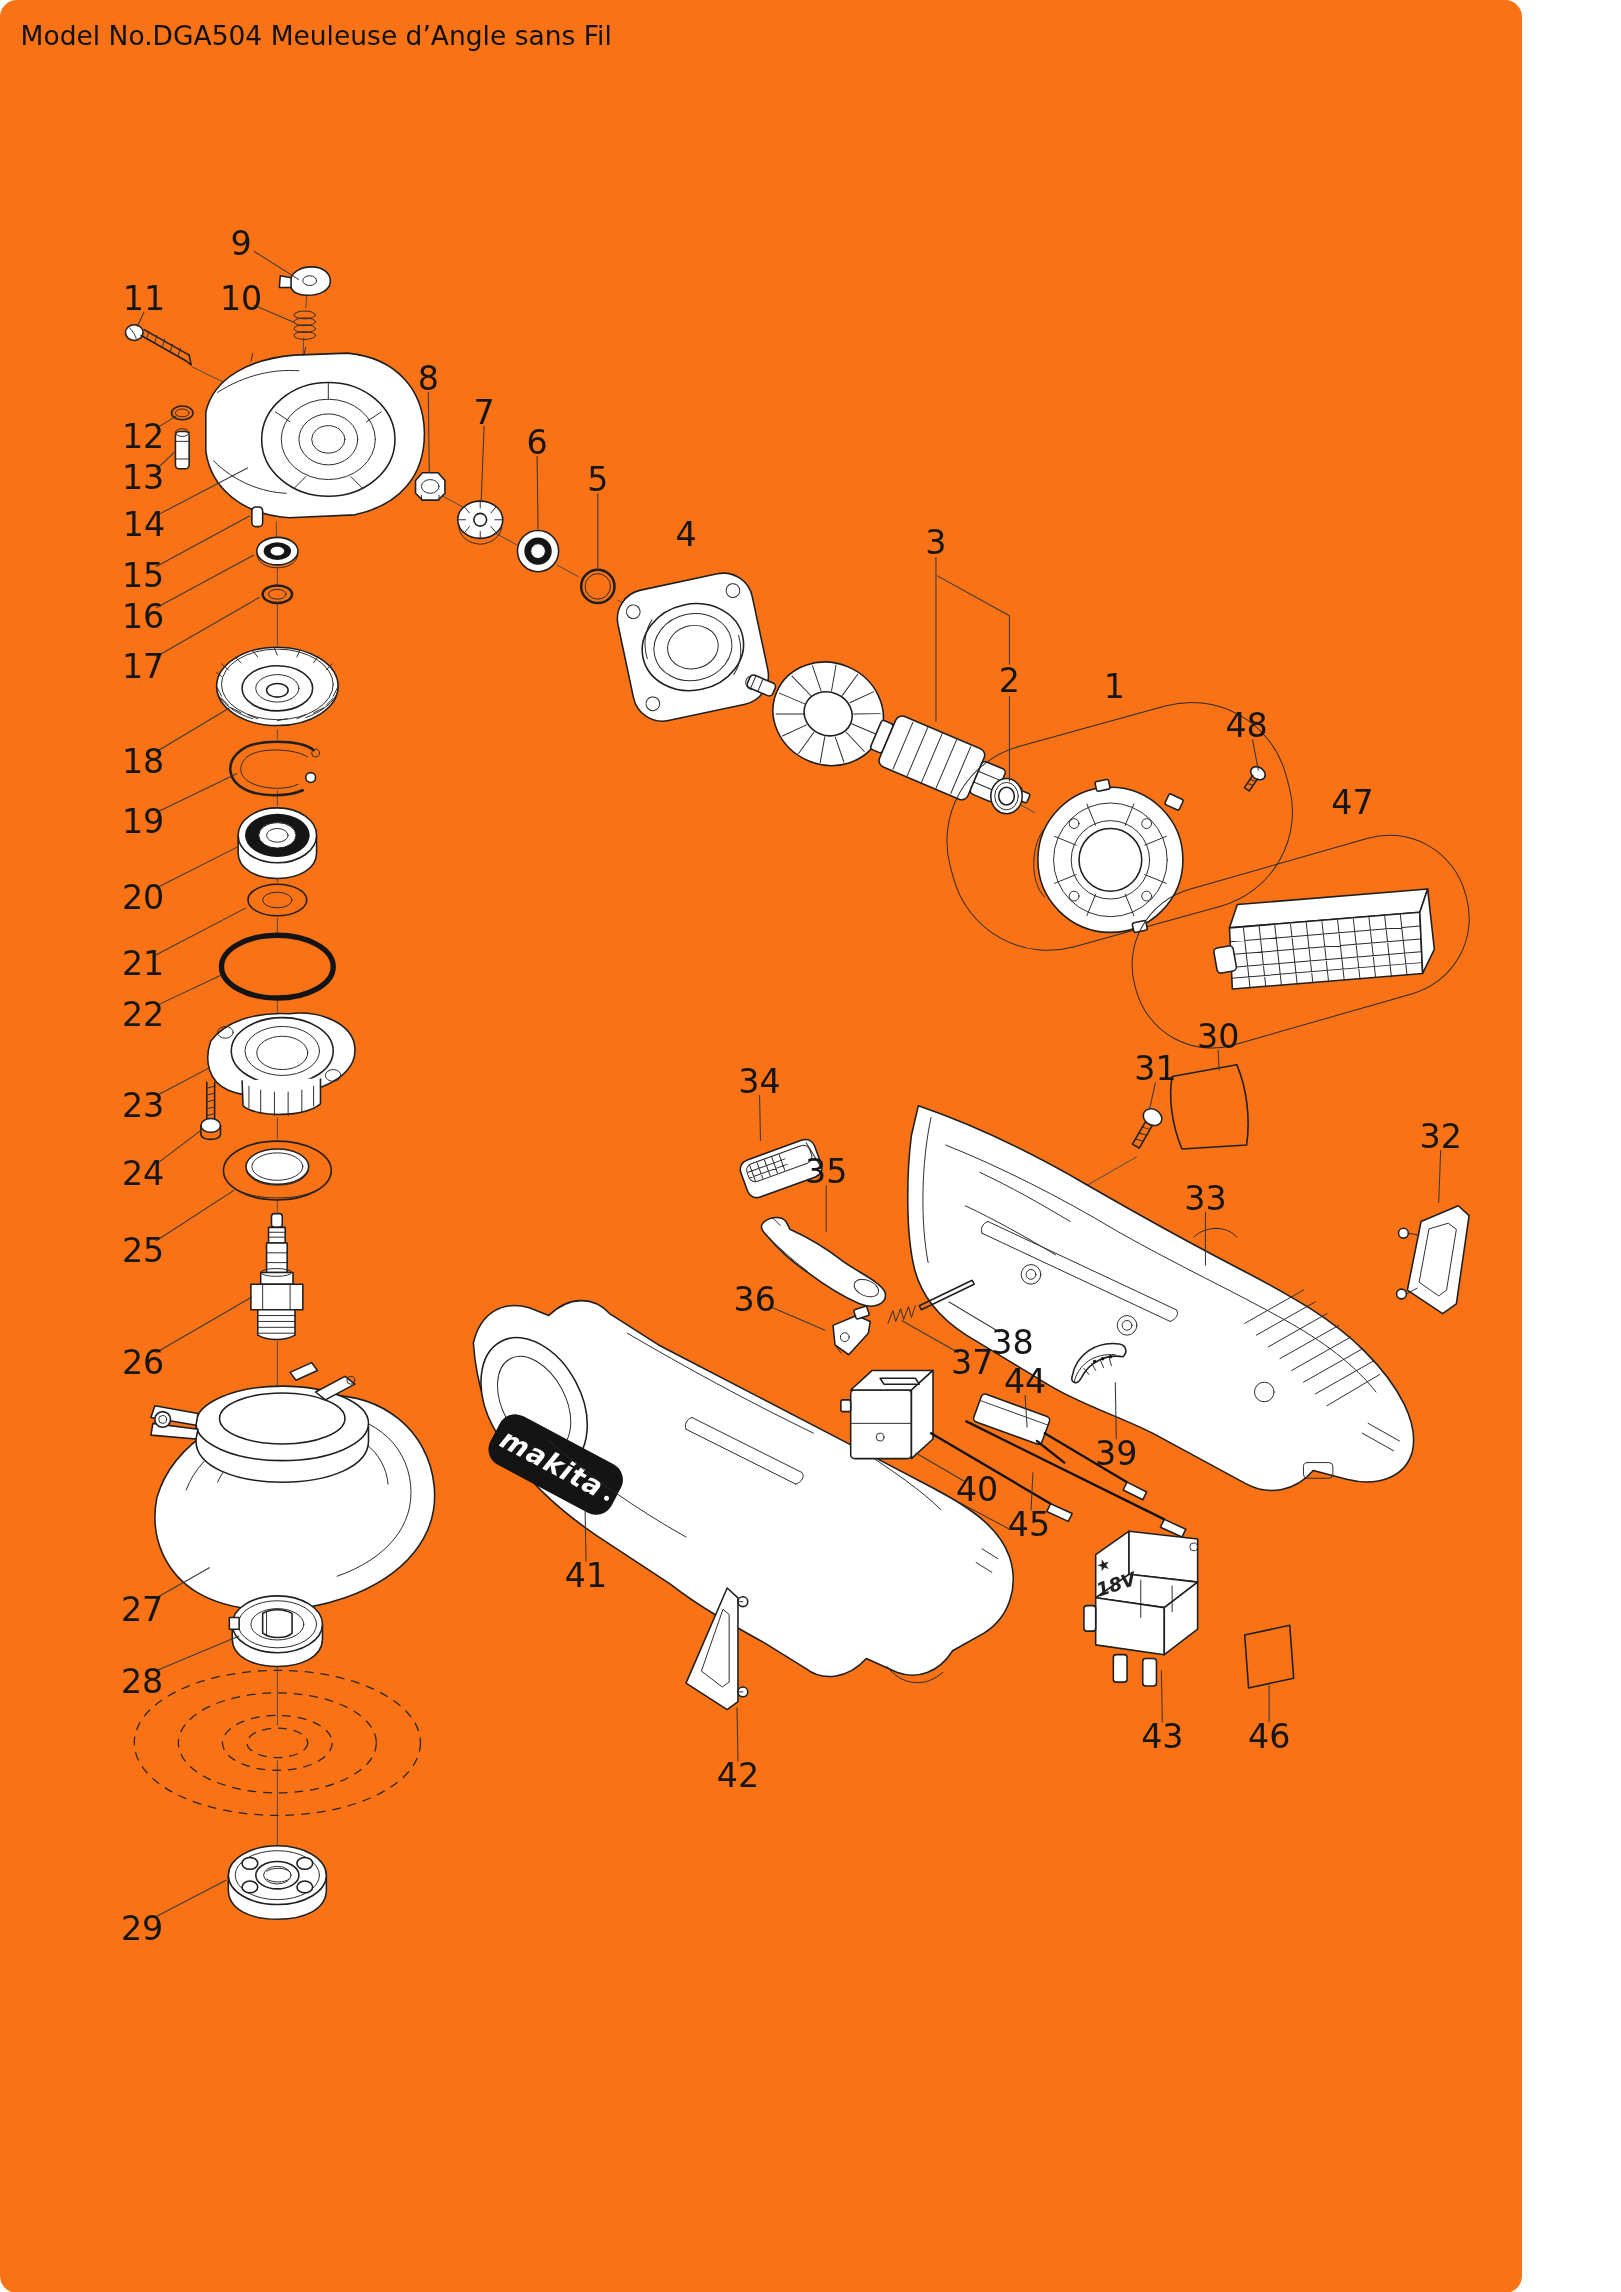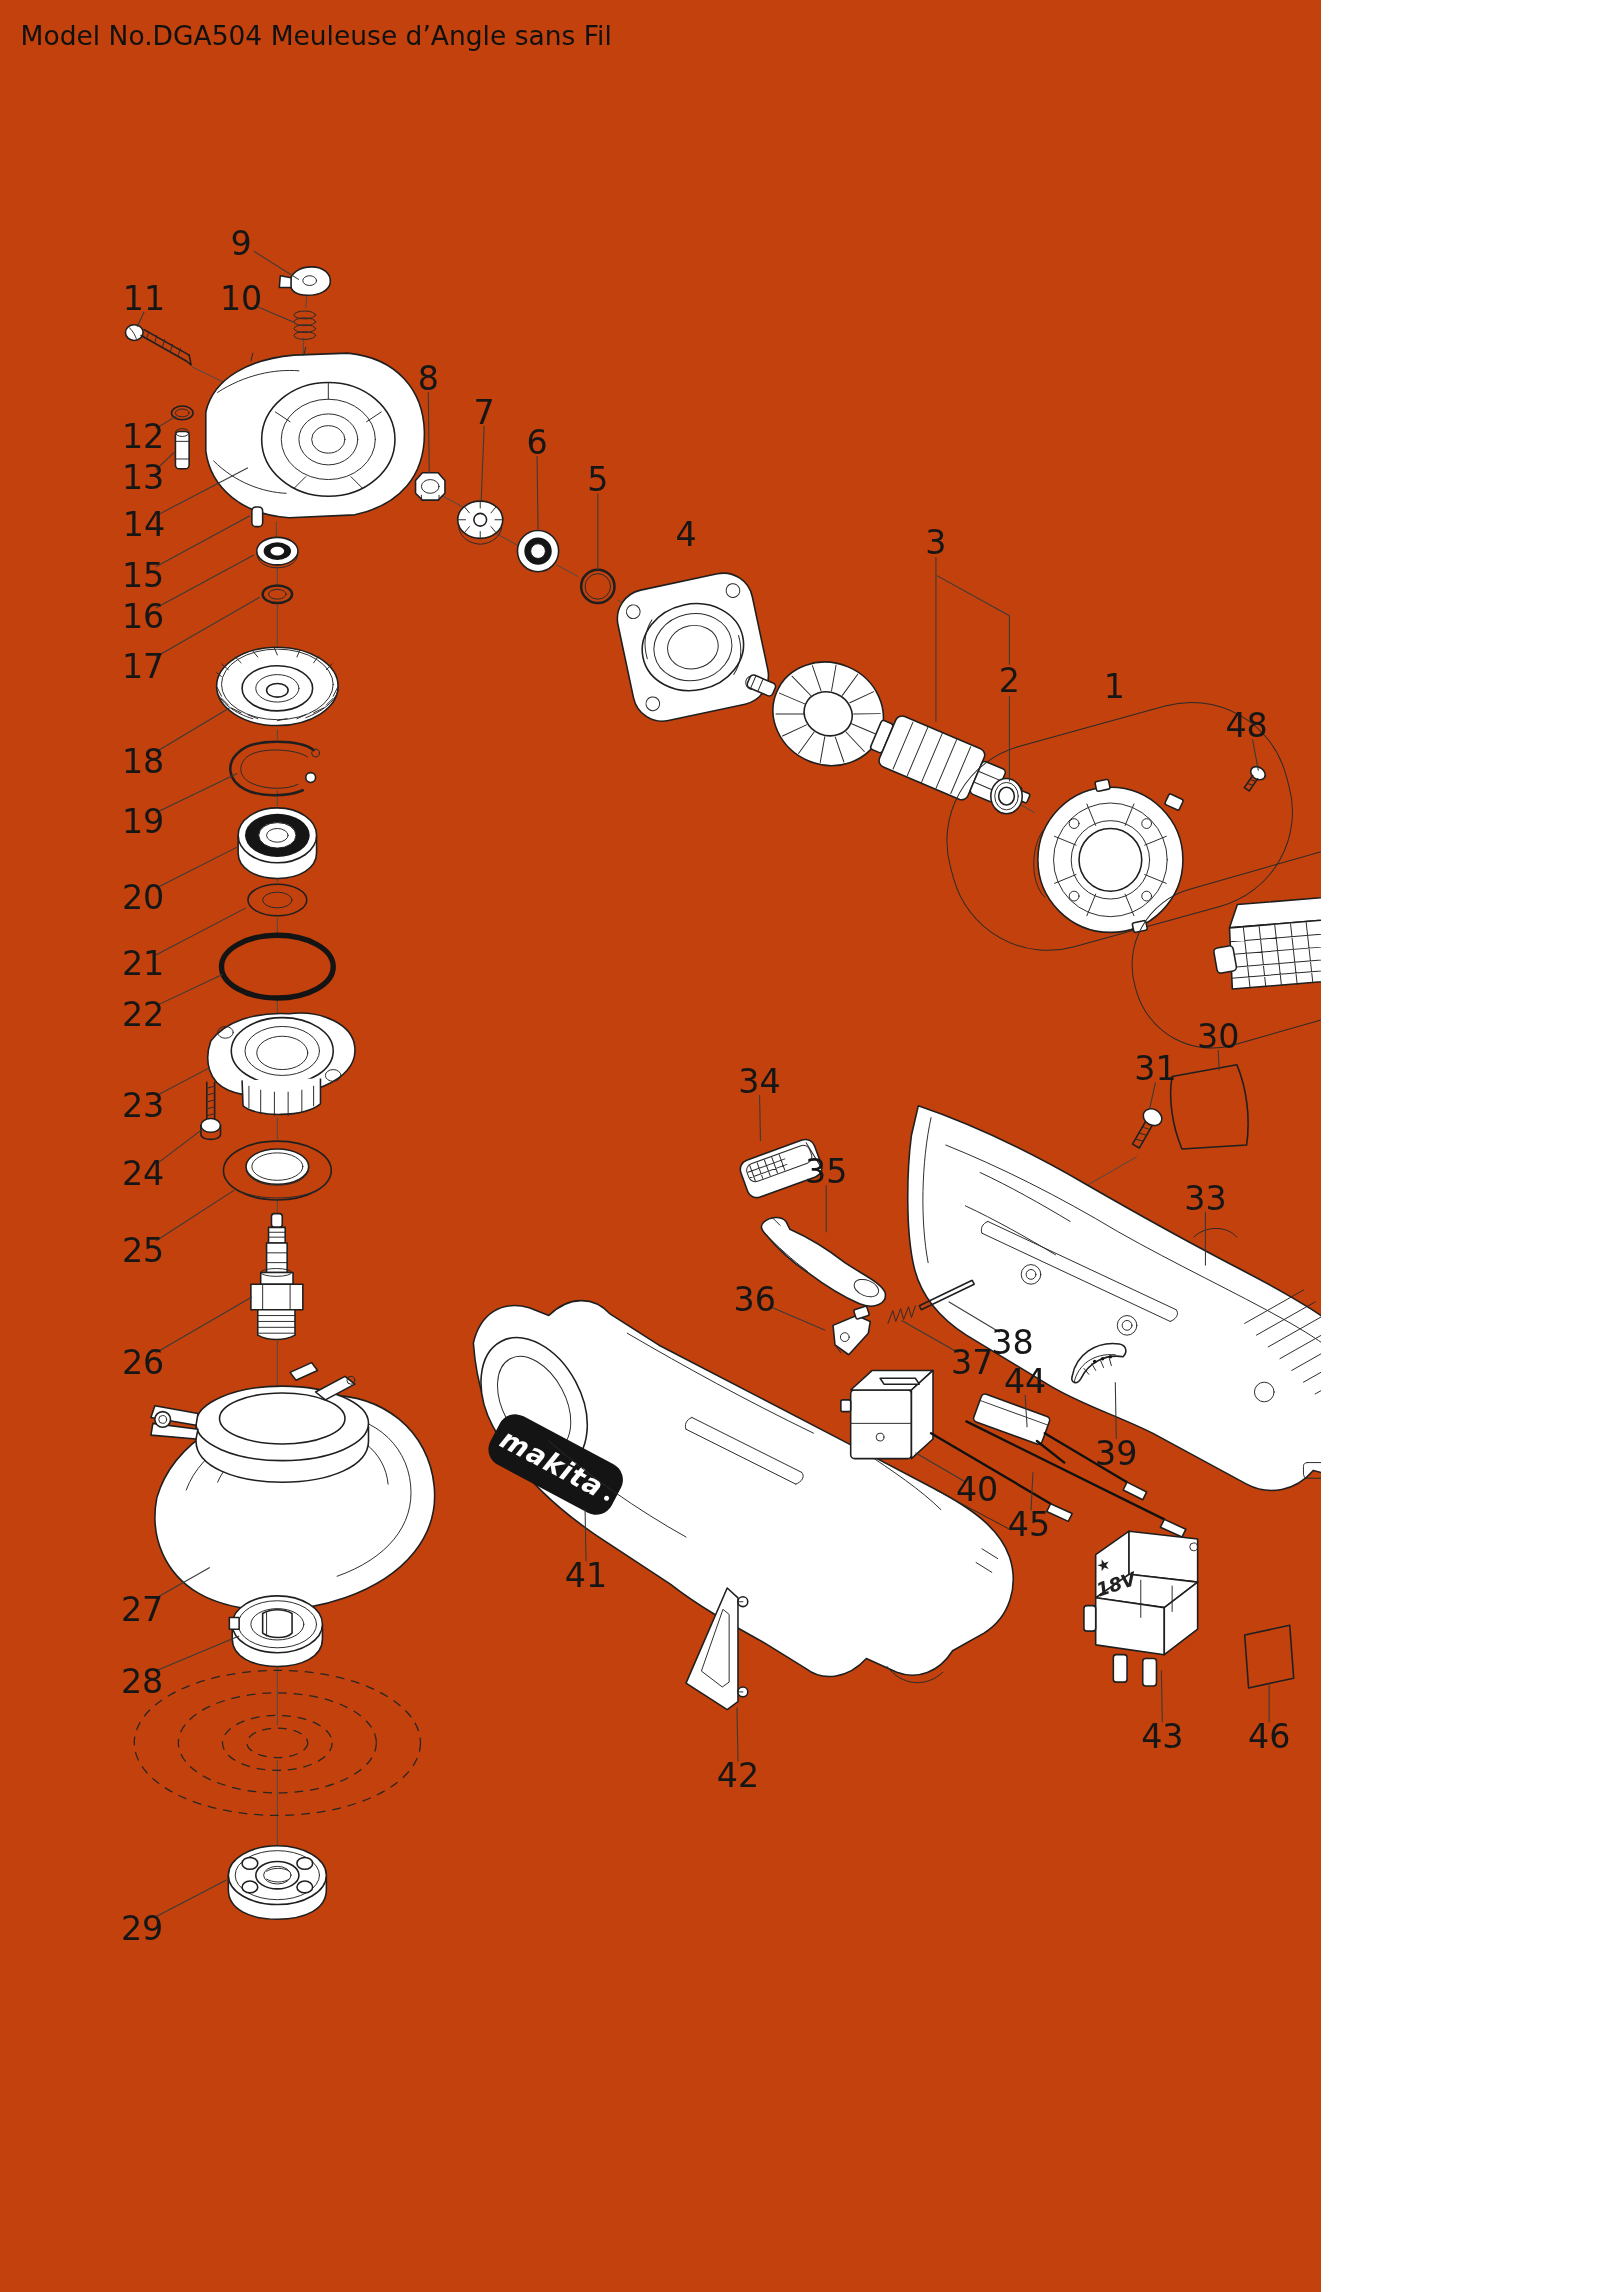--- a/index.html
+++ b/index.html
@@ -1,17 +1,17 @@
 <!DOCTYPE html>
 <html><head>
 <meta charset="utf-8">
 <style>
   html,body{margin:0;padding:0;background:#fff;}
-  .stage{position:relative;width:1321px;height:2293px;background:#c2410c;overflow:hidden;
-         font-family:"DejaVu Sans",sans-serif;}
+  .stage{position:relative;width:1522px;height:2293px;background:#f97316;overflow:hidden;
+         font-family:"DejaVu Sans",sans-serif;border-radius:17px;}
   .doc-title{position:absolute;left:20.6px;top:19.6px;font-size:26.5px;color:#111;
              font-family:"DejaVu Sans","Liberation Sans",sans-serif;}
   svg{position:absolute;left:0;top:0;}
   .s  {stroke:#1f1f1f;stroke-width:1.6;fill:none;stroke-linecap:round;stroke-linejoin:round;}
   .sw {stroke:#1f1f1f;stroke-width:1.6;fill:#ffffff;stroke-linejoin:round;}
   .st {stroke:#2a2a2a;stroke-width:1;fill:none;stroke-linecap:round;}
   .s2 {stroke:#1f1f1f;stroke-width:2.6;fill:none;stroke-linecap:round;}
   .s5 {stroke:#141414;stroke-width:5.5;fill:none;}
   .blk{fill:#151515;stroke:none;}
   .dash{stroke:#262626;stroke-width:1.3;fill:none;stroke-dasharray:9 7;}

